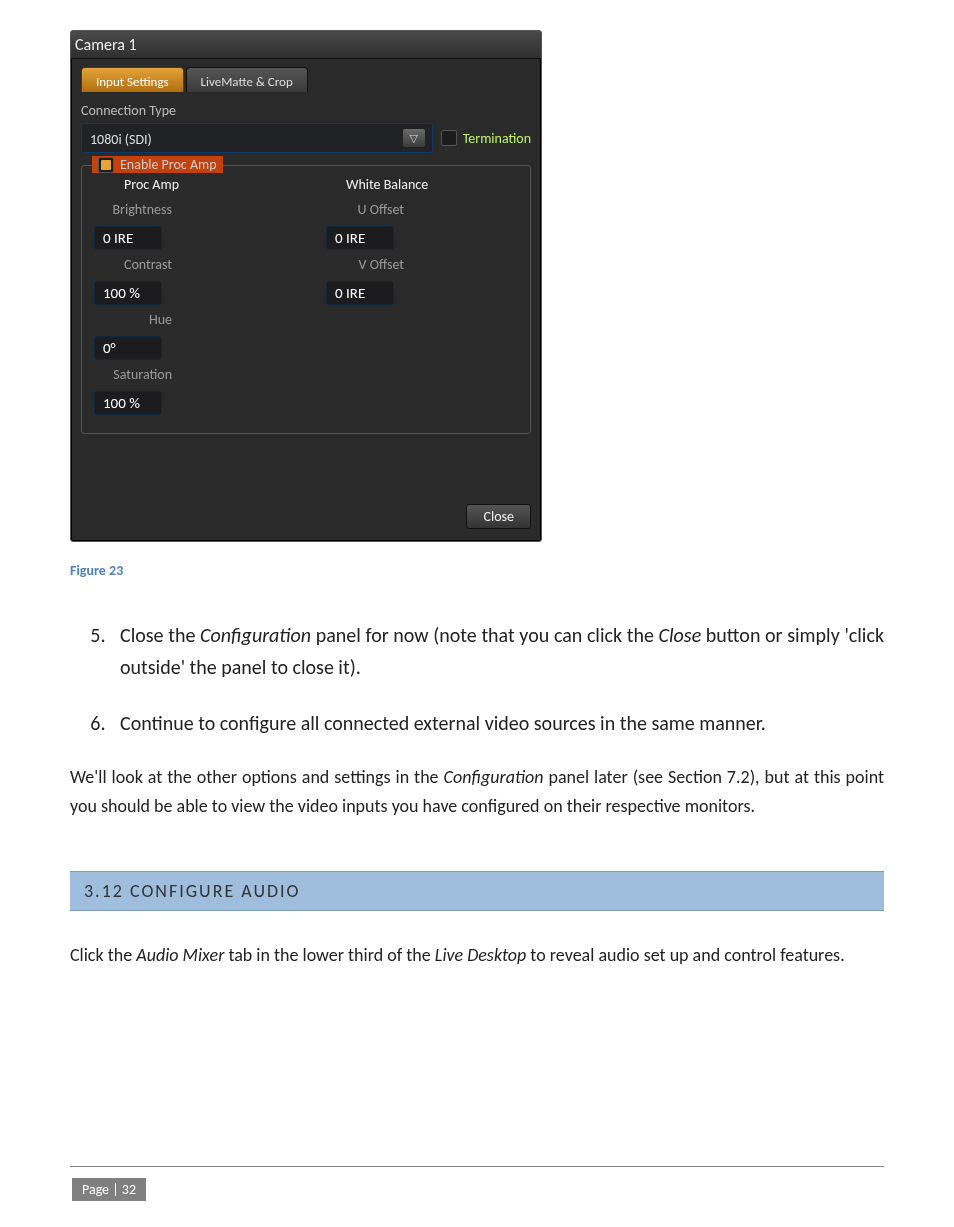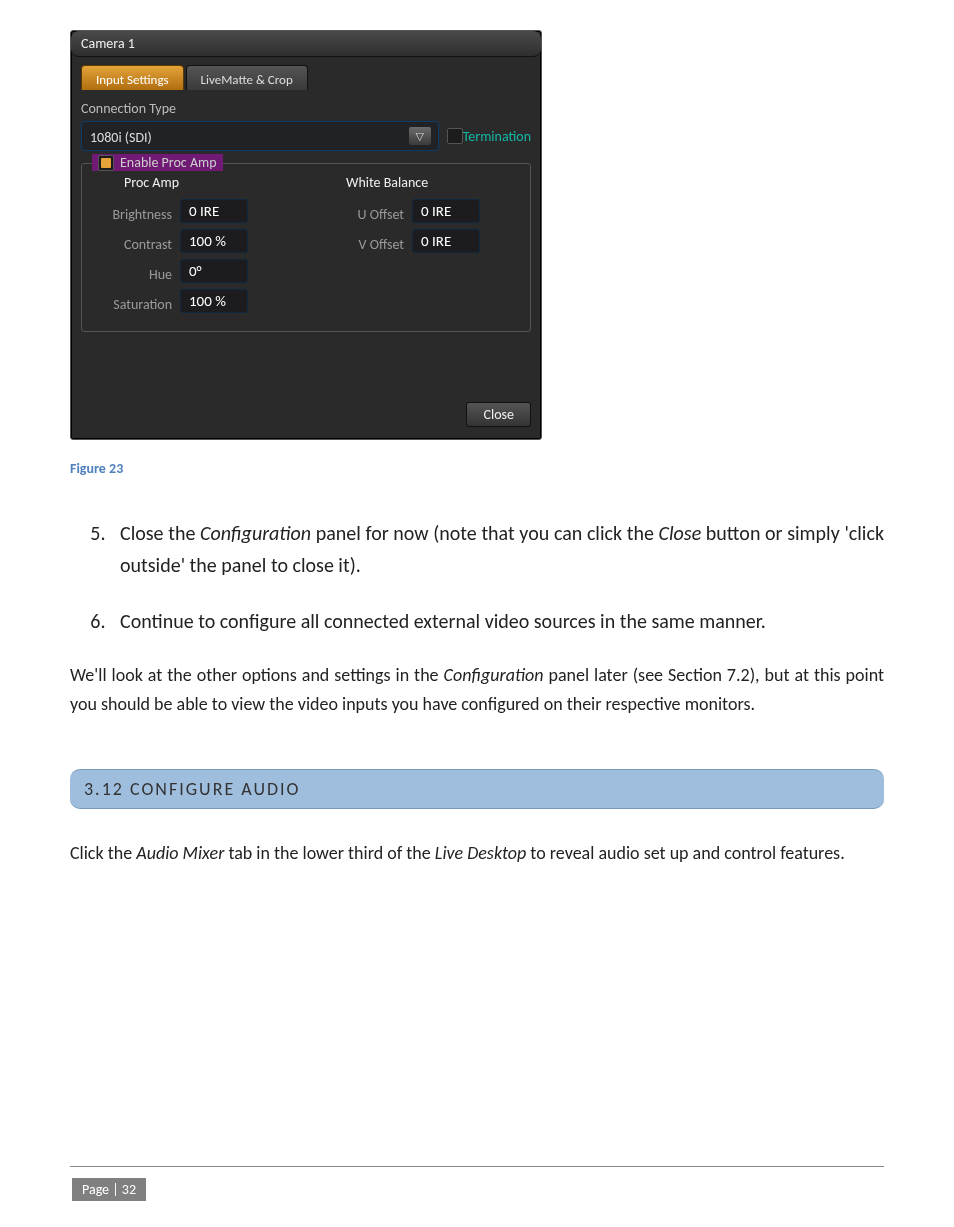--- a/index.html
+++ b/index.html
@@ -45,21 +45,20 @@
 
   .section-heading {
     background: #9FBEDD;
     border-top: 1px solid #7A9BBA;
     border-bottom: 1px solid #7A9BBA;
     padding: 8px 14px;
     font-size: 18px;
     letter-spacing: 2px;
     color: #333;
     margin: 50px 0 30px 0;
-    border-radius: 10px;
   }
 
   .footer-line {
     position: absolute;
     left: 70px;
     right: 70px;
     bottom: 60px;
     border-top: 1px solid #888;
   }
   .page-num {
@@ -80,24 +79,23 @@
     border-radius: 3px;
     box-shadow: 0 0 0 1px #000 inset;
     font-family: Calibri, Arial, sans-serif;
     font-size: 14px;
     color: #ccc;
     margin-left: 0;
   }
   .panel-title {
     background: linear-gradient(#4a4a4a,#2e2e2e);
     color: #eee;
-    padding: 4px 10px;
+    padding: 4px 4px;
     border-bottom: 1px solid #111;
-    font-size: 14px;
-    border-radius: 8px;
+    font-size: 16px;
   }
   .panel-body {
     padding: 8px 10px 12px 10px;
   }
   .tabs {
     display: flex;
     gap: 0;
     margin-bottom: 10px;
   }
   .tab {
@@ -147,21 +145,22 @@
     justify-content: center;
     background: linear-gradient(#6b6b6b,#3a3a3a);
     border: 1px solid #222;
     border-radius: 3px;
     color: #ddd;
     font-size: 11px;
   }
   .term {
     display: flex;
     align-items: center;
-    color: #14b8a6;
+    gap: 6px;
+    color: #bef264;
     font-size: 14px;
   }
   .checkbox {
     width: 14px;
     height: 14px;
     border: 1px solid #555;
     background: #1c1c1c;
     display: inline-block;
     position: relative;
     border-radius: 2px;
@@ -178,21 +177,21 @@
     border: 1px solid #555;
     border-radius: 3px;
     padding: 10px 12px 12px 12px;
     position: relative;
     margin-top: 6px;
   }
   .group-title {
     position: absolute;
     top: -10px;
     left: 10px;
-    background: #701a75;
+    background: #c2410c;
     padding: 0 6px;
     display: flex;
     align-items: center;
     gap: 6px;
     color: #ccc;
     font-size: 14px;
   }
   .cols {
     display: flex;
     gap: 40px;
@@ -200,23 +199,24 @@
   .col { flex: 1; }
   .col-head {
     color: #eee;
     font-size: 14px;
     margin-bottom: 8px;
     padding-left: 30px;
   }
   .col-head.right { padding-left: 20px; }
   .val-row {
     display: flex;
-    align-items: flex-end;
+    align-items: flex-start;
     gap: 8px;
     margin-bottom: 6px;
+    flex-direction: column;
   }
   .val-label {
     width: 78px;
     text-align: right;
     color: #9a9a9a;
     font-size: 14px;
   }
   .val-box {
     background: #1c1c1f;
     border: 1px solid #0d2840;

